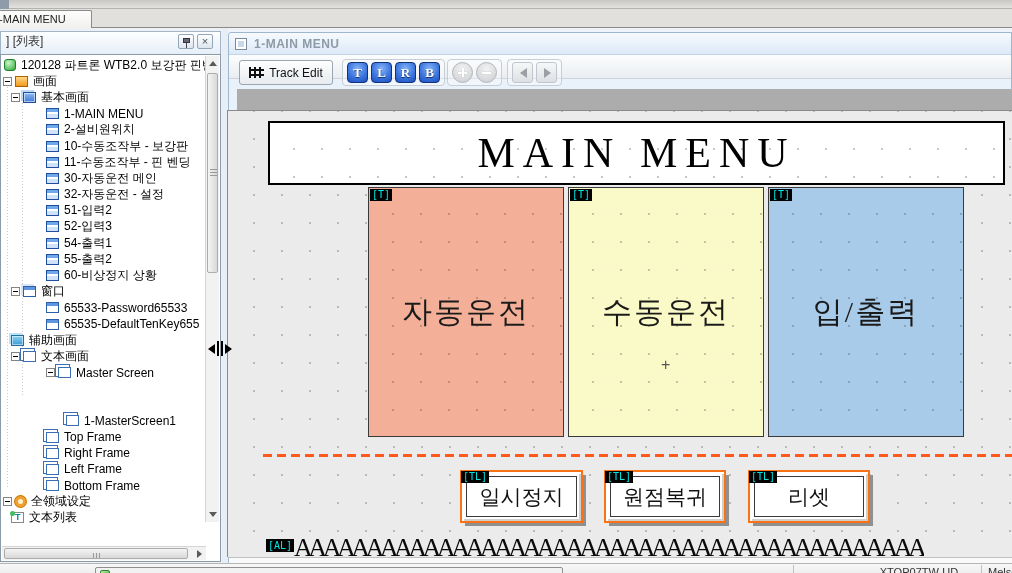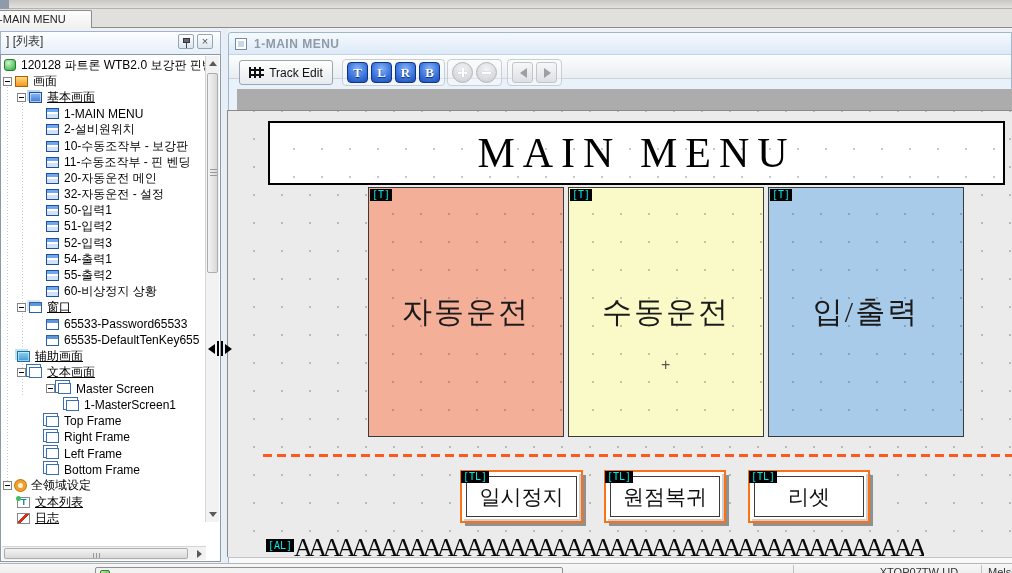--- a/index.html
+++ b/index.html
@@ -32,22 +32,22 @@
   #treebox { position:absolute; left:0; top:26px; width:221px; height:508px;
     background:#FFF; border:1px solid #8A9AA8; }
   #tree-rows { position:absolute; left:1px; top:2px; width:203px; height:468px; overflow:hidden;
     background-image:
       repeating-linear-gradient(180deg,#C9C9C9 0 1px,transparent 1px 3px),
       repeating-linear-gradient(180deg,#C9C9C9 0 1px,transparent 1px 3px);
     background-size:1px 408px,1px 300px;
     background-position:5px 24px,20px 40px;
     background-repeat:no-repeat; }
   .trow { display:flex; align-items:center; height:16.2px; font-size:12px; color:#000; white-space:nowrap; }
-  .trow.lv0 { padding-left:2px; } .trow.lv1 { padding-left:1px; } .trow.lv2 { padding-left:15px;text-decoration:underline; }
-  .trow.lv3 { padding-left:44px; } .trow.lv4 { padding-left:64px; }
+  .trow.lv0 { padding-left:2px; } .trow.lv1 { padding-left:1px; } .trow.lv2 { padding-left:9px; }
+  .trow.lv3 { padding-left:44px; } .trow.lv4 { padding-left:64px;margin-top:32px; }
   .exp { width:9px; height:9px; background:#FFF; border:1px solid #848484; position:relative; margin-right:3px; flex:none; }
   .exp::after { content:""; position:absolute; left:1px; top:3px; width:5px; height:1px; background:#000; }
   .ti { width:13px; height:11px; margin-right:5px; flex:none; position:relative; }
   .ti.project { width:12px; height:12px; border-radius:3px; border:1px solid #1E7F2C;
     background:radial-gradient(circle at 35% 30%,#C8F6C9,#2FA83A); }
   .ti.monitor { border:1px solid #A96400; background:linear-gradient(#FFD887,#F29A1D); }
   .ti.screens { border:1px solid #1F4E9C; background:linear-gradient(#8ABBF2,#3D7BD6);
     box-shadow:-2px -2px 0 0 #BCD6F3, inset 0 0 0 1px rgba(255,255,255,.55); }
   .ti.screen { border:1px solid #1F4E9C; background:linear-gradient(180deg,#6FA9EC 0 3px,#FFF 3px 5px,#CFE2F8 5px); }
   .ti.windows { border:1px solid #2B5FA8; background:linear-gradient(180deg,#5E97E0 0 3px,#FFF 3px);
@@ -260,29 +260,25 @@
           <div class="trow lv3">
             <span class="ti screen"></span>
             <span class="tlabel">10-수동조작부 - 보강판</span>
           </div>
           <div class="trow lv3">
             <span class="ti screen"></span>
             <span class="tlabel">11-수동조작부 - 핀 벤딩</span>
           </div>
           <div class="trow lv3">
             <span class="ti screen"></span>
-            <span class="tlabel">20-자동운전 메인</span>
+            <span class="tlabel">30-자동운전 메인</span>
           </div>
           <div class="trow lv3">
             <span class="ti screen"></span>
             <span class="tlabel">32-자동운전 - 설정</span>
-          </div>
-          <div class="trow lv3">
-            <span class="ti screen"></span>
-            <span class="tlabel">50-입력1</span>
           </div>
           <div class="trow lv3">
             <span class="ti screen"></span>
             <span class="tlabel">51-입력2</span>
           </div>
           <div class="trow lv3">
             <span class="ti screen"></span>
             <span class="tlabel">52-입력3</span>
           </div>
           <div class="trow lv3">

